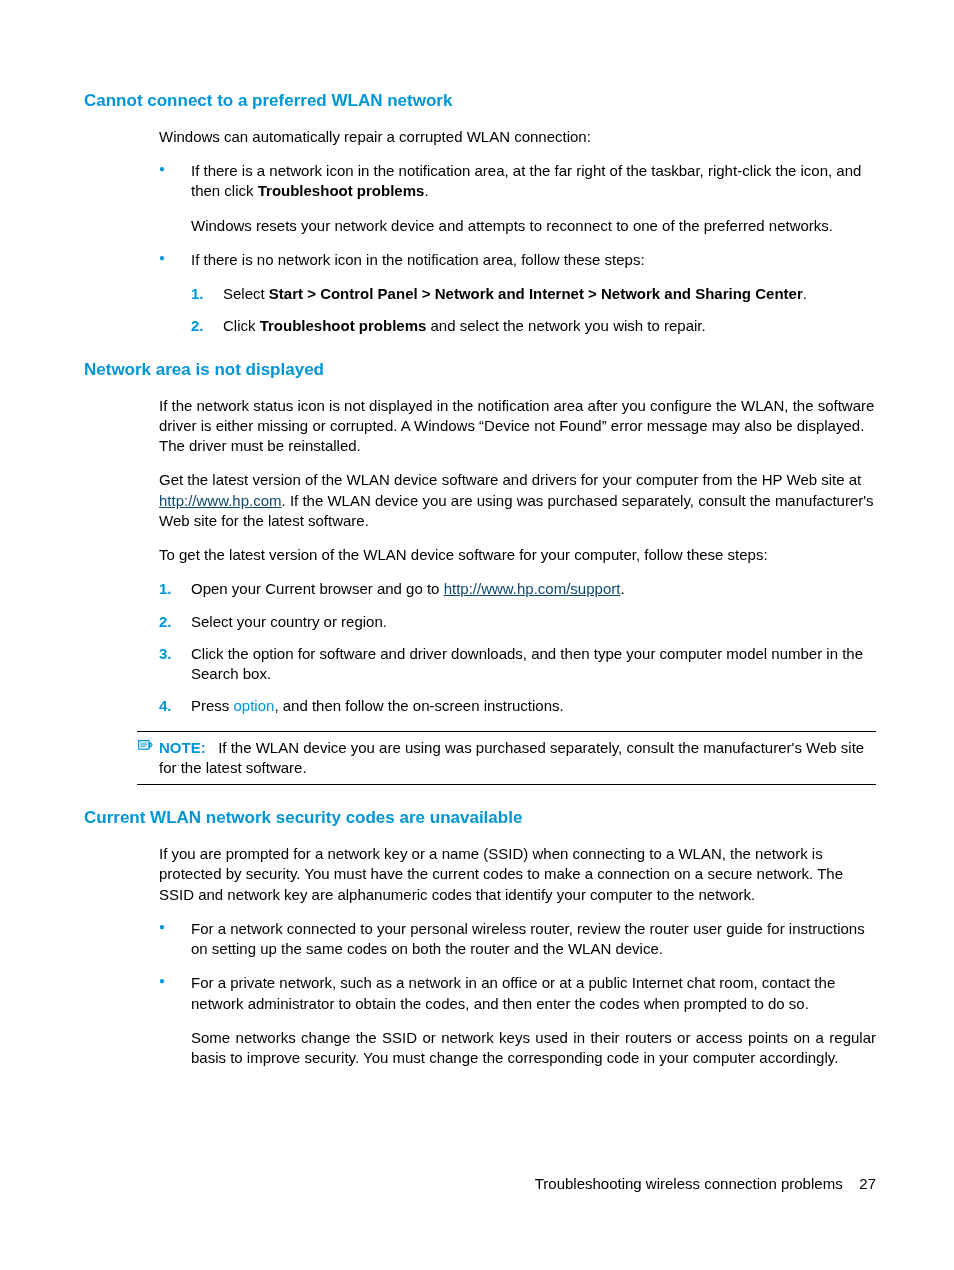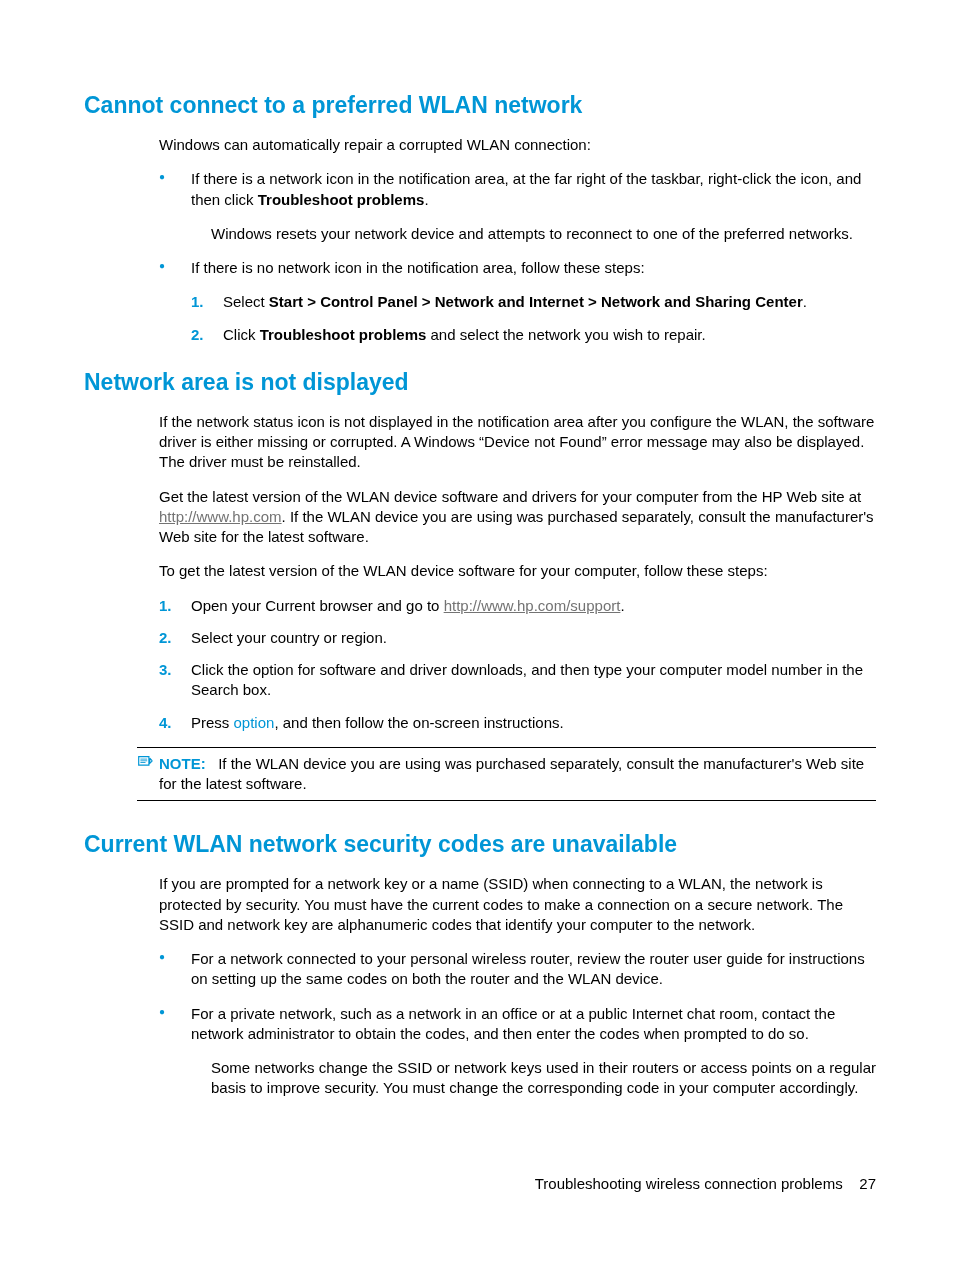--- a/index.html
+++ b/index.html
@@ -9,21 +9,21 @@
       color: #000;
       background: #fff;
       width: 954px;
       height: 1270px;
       position: relative;
       padding: 90px 78px 40px 84px;
       line-height: 1.35;
     }
     h2 {
       color: #0096d6;
-      font-size: 23px;
+      font-size: 17px;
       font-weight: bold;
       margin-bottom: 14px;
     }
     .body-para {
       margin-left: 75px;
       margin-bottom: 14px;
     }
     .bullet-list {
       margin-left: 75px;
       list-style: none;
@@ -37,21 +37,20 @@
     .bullet-list > li::before {
       content: "●";
       position: absolute;
       left: 0;
       top: 1px;
       color: #0096d6;
       font-size: 10px;
     }
     .sub-para {
       margin-top: 14px;
-      margin-left: 20px;
     }
     .num-list {
       list-style: none;
       margin-top: 14px;
     }
     .num-list > li {
       position: relative;
       padding-left: 32px;
       margin-bottom: 12px;
     }
@@ -73,30 +72,30 @@
       margin-bottom: 12px;
     }
     .num-list-outer .num {
       position: absolute;
       left: 0;
       top: 0;
       font-weight: bold;
       color: #0096d6;
     }
     .bold { font-weight: bold; }
-    a { color: #737373; }
+    a { color: #0c4a6e; }
     .keycap {
       color: #0096d6;
     }
     .note-box {
       margin-left: 53px;
       border-top: 1px solid #000;
       border-bottom: 1px solid #000;
       padding: 6px 0 6px 22px;
-      margin-bottom: 28px;
+      margin-bottom: 22px;
       position: relative;
     }
     .note-icon {
       position: absolute;
       left: 0;
       top: 6px;
       width: 17px;
       height: 17px;
     }
     .note-label {

